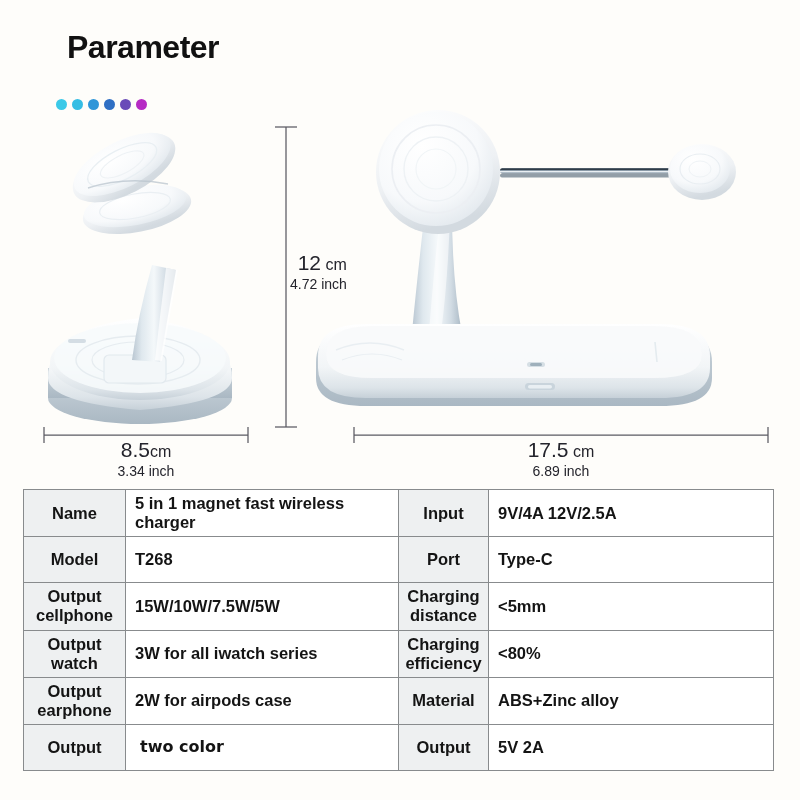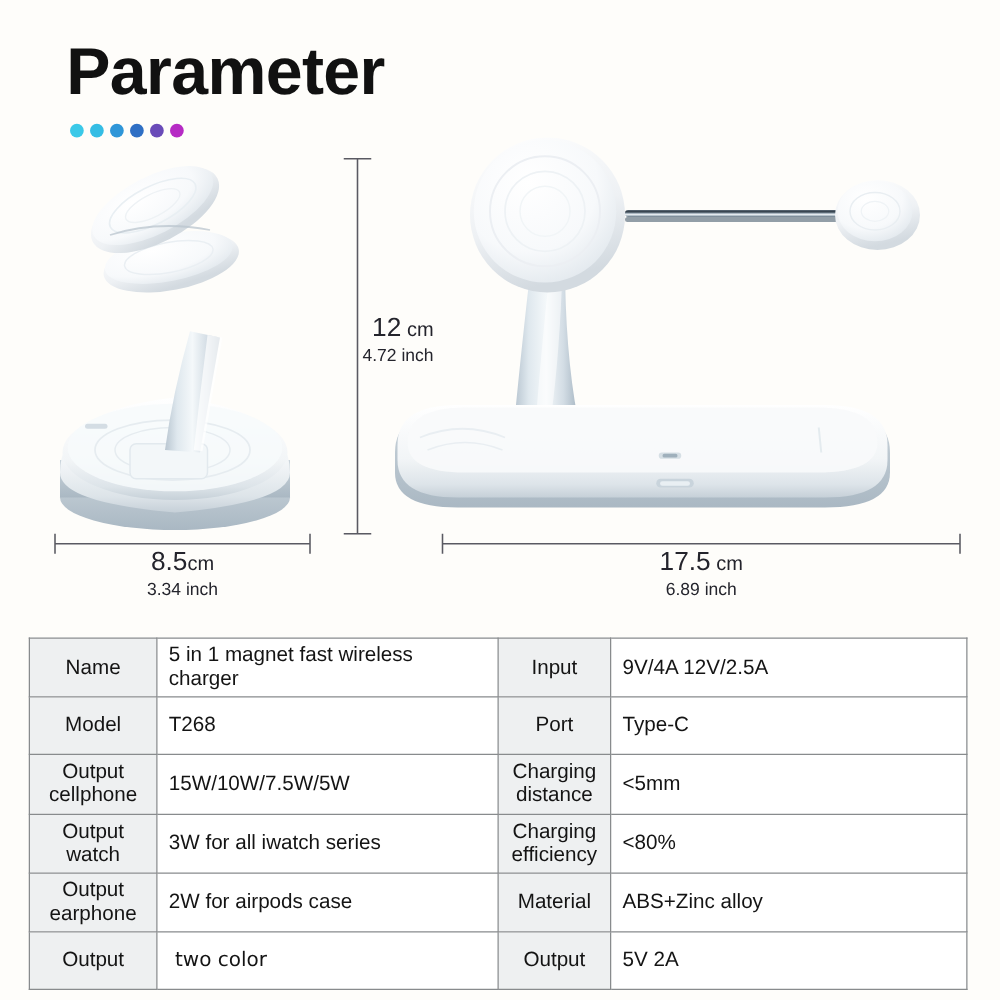--- a/index.html
+++ b/index.html
@@ -13,23 +13,23 @@
     height: 800px;
     position: relative;
     overflow: hidden;
     font-family: "Liberation Sans", sans-serif;
     color: #1b1b1b;
   }
 
   
   #page-title {
     position: absolute;
-    left: 53px;
+    left: 67px;
     top: 31px;
-    font-size: 53px;
+    font-size: 32px;
     font-weight: bold;
     letter-spacing: -0.5px;
     line-height: 1;
     color: #111111;
   }
   #dot-row {
     position: absolute;
     left: 56px;
     top: 99px;
     display: flex;
@@ -64,25 +64,26 @@
   .dim-label .sub { font-size: 14px; display: block; }
 
   #dim-height-label { left: 290px; top: 250px; text-align: right; }
   #dim-left-label   { left: 40px;  top: 437px; width: 212px; }
   #dim-right-label  { left: 349px; top: 437px; width: 424px; }
 
   
   #spec-table {
     position: absolute;
     left: 23px;
-    top: 510px;
+    top: 489px;
     width: 750px;
     border-collapse: collapse;
     table-layout: fixed;
     background: #ffffff;
+    font-weight: bold;
   }
   #spec-table td {
     border: 1px solid #888b8d;
     padding: 4px 9px;
     font-size: 16.5px;
     color: #141414;
     height: 37px;
     vertical-align: middle;
     line-height: 1.16;
     overflow: hidden;

